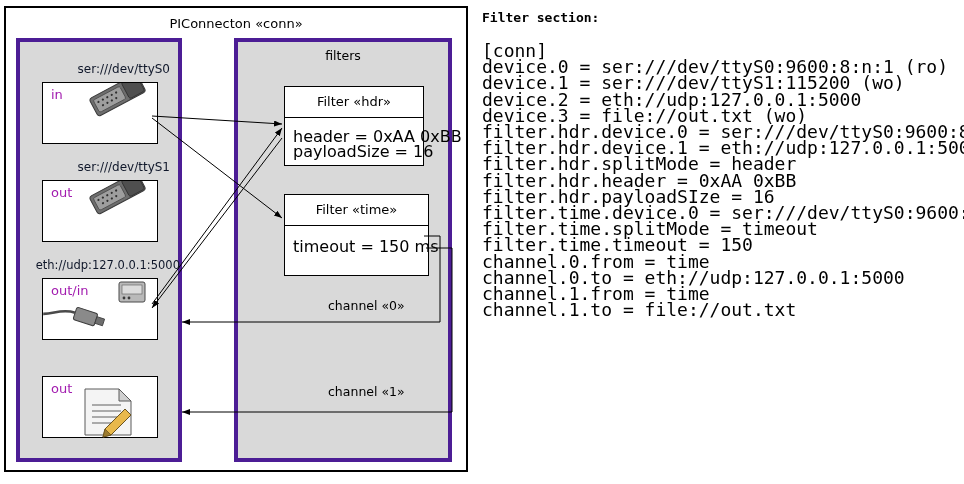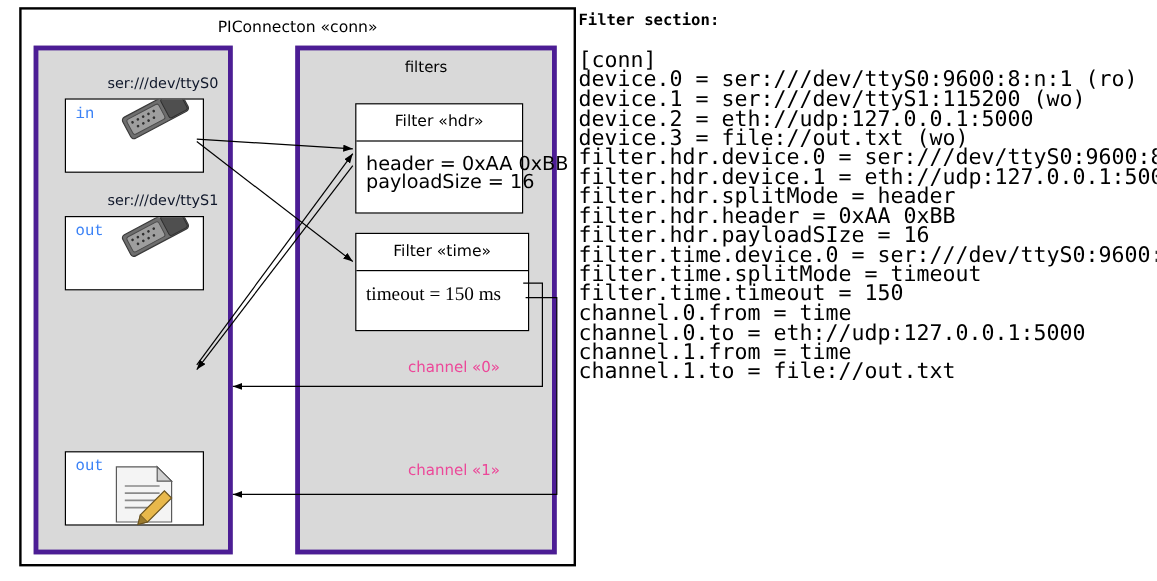--- a/index.html
+++ b/index.html
@@ -16,21 +16,21 @@
   }
   .root {
     position: absolute;
     left: 0; top: 0;
     width: 964px; height: 484px;
   }
 
   
   #diagram-panel {
     position: absolute;
-    left: 16px; top: 6px;
+    left: 4px; top: 6px;
     width: 464px; height: 466px;
     background: #ffffff;
     border: 2px solid #000000;
     box-sizing: border-box;
   }
   #diagram-title {
     position: absolute;
     left: 0; top: 8px;
     width: 100%;
     text-align: center;
@@ -69,22 +69,21 @@
   .devbox {
     position: absolute;
     background: #ffffff;
     border: 1px solid #000000;
     box-sizing: border-box;
   }
   .devbox .dirlabel {
     position: absolute;
     left: 8px; top: 4px;
     font-size: 13px;
-    color: #3b82f6;
-    font-family: Liberation Mono, monospace;
+    color: #a21caf;
   }
 
   
   .filterbox {
     position: absolute;
     background: #ffffff;
     border: 1px solid #000000;
     box-sizing: border-box;
   }
   .filterbox .fhdr {
@@ -106,21 +105,21 @@
     position: absolute;
     left: 8px;
     font-size: 16px;
     color: #000;
     white-space: nowrap;
   }
 
   .chanlabel {
     position: absolute;
     font-size: 12.5px;
-    color: #ec4899;
+    color: #000000;
     white-space: nowrap;
   }
 
   svg.overlay {
     position: absolute;
     left: 0; top: 0;
     width: 464px; height: 466px;
     pointer-events: none;
   }
 
@@ -200,50 +199,67 @@
             <circle cx="27" cy="7" r="1.1" fill="#2f2f2f"></circle>
             <circle cx="9.5" cy="12" r="1.1" fill="#2f2f2f"></circle>
             <circle cx="14.5" cy="12" r="1.1" fill="#2f2f2f"></circle>
             <circle cx="19.5" cy="12" r="1.1" fill="#2f2f2f"></circle>
             <circle cx="24.5" cy="12" r="1.1" fill="#2f2f2f"></circle>
           </g>
         </svg>
       </div>
     </div>
 
+    <div class="devblock" style="left:12px; top:250px; width:162px; height:92px;">
+      <div class="devlabel" style="font-size:11.5px;">eth://udp:127.0.0.1:5000</div>
+      <div class="devbox" style="left:24px; top:20px; width:116px; height:62px;">
+        <div class="dirlabel">out/in</div>
+        <svg width="116" height="62" viewBox="0 0 116 62" style="position:absolute; left:0; top:0;">
+          <rect x="76" y="3" width="26" height="20" rx="2" fill="#b9b9b9" stroke="#4a4a4a" stroke-width="1"></rect>
+          <rect x="79" y="6" width="20" height="9" fill="#dcdcdc" stroke="#6a6a6a" stroke-width="0.7"></rect>
+          <circle cx="81" cy="19" r="1.4" fill="#3a3a3a"></circle>
+          <circle cx="86" cy="19" r="1.4" fill="#3a3a3a"></circle>
+          <g transform="translate(34,28) rotate(18)">
+            <rect x="0" y="0" width="22" height="13" rx="2" fill="#8a8a8a" stroke="#3b3b3b" stroke-width="1"></rect>
+            <rect x="22" y="3" width="8" height="7" fill="#6d6d6d" stroke="#3b3b3b" stroke-width="0.8"></rect>
+            <path d="M0 6 C -14 6, -20 14, -30 17" stroke="#4a4a4a" stroke-width="2.6" fill="none"></path>
+          </g>
+        </svg>
+      </div>
+    </div>
 
     <div class="devblock" style="left:22px; top:348px; width:142px; height:92px;">
       <div class="devbox" style="left:14px; top:20px; width:116px; height:62px;">
         <div class="dirlabel">out</div>
         <svg width="116" height="62" viewBox="0 0 116 62" style="position:absolute; left:0; top:0;">
           <g transform="translate(42,12)">
             <path d="M0 0 H34 L46 12 V46 H0 Z" fill="#f4f4f4" stroke="#5a5a5a" stroke-width="1"></path>
             <path d="M34 0 L46 12 H34 Z" fill="#d0d0d0" stroke="#5a5a5a" stroke-width="1"></path>
             <line x1="7" y1="16" x2="36" y2="16" stroke="#8a8a8a" stroke-width="1.4"></line>
             <line x1="7" y1="22" x2="36" y2="22" stroke="#8a8a8a" stroke-width="1.4"></line>
             <line x1="7" y1="28" x2="36" y2="28" stroke="#8a8a8a" stroke-width="1.4"></line>
             <line x1="7" y1="34" x2="28" y2="34" stroke="#8a8a8a" stroke-width="1.4"></line>
             <path d="M20 40 L40 20 L46 26 L26 46 L18 48 Z" fill="#e8b84b" stroke="#6a5320" stroke-width="1"></path>
             <path d="M18 48 L20 40 L26 46 Z" fill="#9c7b2e" stroke="#6a5320" stroke-width="0.8"></path>
           </g>
         </svg>
       </div>
     </div>
 
-    <div class="filterbox" style="left:278px; top:78px; width:140px; height:92px;">
+    <div class="filterbox" style="left:278px; top:78px; width:140px; height:80px;">
       <div class="fhdr">Filter «hdr»</div>
       <div class="fsep"></div>
       <div class="fline" style="top:40px;">header = 0xAA 0xBB</div>
       <div class="fline" style="top:55px;">payloadSize = 16</div>
     </div>
 
     <div class="filterbox" style="left:278px; top:186px; width:145px; height:82px;">
       <div class="fhdr">Filter «time»</div>
       <div class="fsep"></div>
-      <div class="fline" style="top:42px;font-family:Liberation Serif, serif;">timeout = 150 ms</div>
+      <div class="fline" style="top:42px;">timeout = 150 ms</div>
     </div>
 
     <div class="chanlabel" style="left:322px; top:290px;">channel «0»</div>
     <div class="chanlabel" style="left:322px; top:376px;">channel «1»</div>
 
     <svg class="overlay" viewBox="0 0 464 466">
       <defs>
         <marker id="arrow" markerWidth="9" markerHeight="9" refX="8" refY="3" orient="auto" markerUnits="strokeWidth">
           <path d="M0,0 L8,3 L0,6 z" fill="#000"></path>
         </marker>

